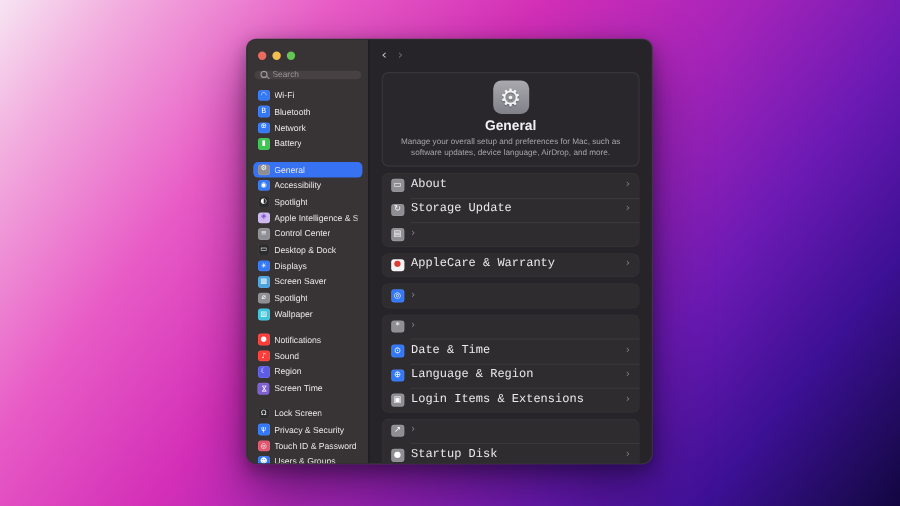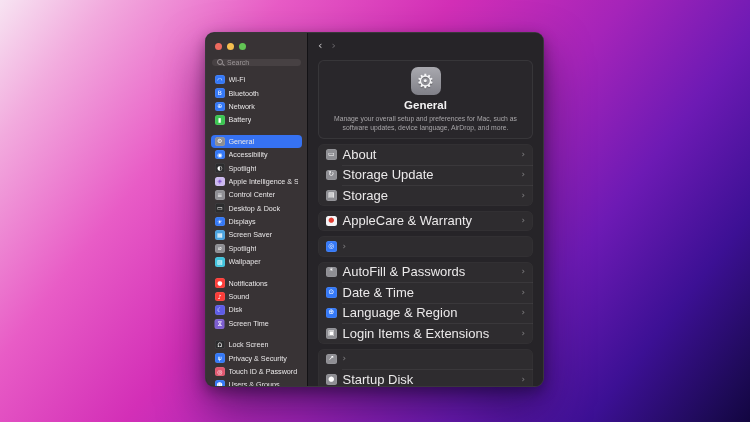--- a/index.html
+++ b/index.html
@@ -84,21 +84,21 @@
   .row + .row::before {
     content:""; position:absolute; left:16px; right:-8px; top:0; height:1px;
     background:rgba(255,255,255,.06);
   }
   .ricon {
     width:10.5px; height:10.5px; min-width:10.5px; border-radius:2.5px;
     display:flex; align-items:center; justify-content:center;
     font-family:"DejaVu Sans",sans-serif; font-size:7px; line-height:1; color:#fff;
     box-shadow:inset 0 0 0 .5px rgba(255,255,255,.12);
   }
-  .rlabel { font-size:13px; color:#ebe9ea; flex:1; white-space:nowrap; }
+  .rlabel { font-size:10px; color:#ebe9ea; flex:1; white-space:nowrap;font-family:Liberation Mono, monospace; }
   .rchev { font-size:9px; color:#868487; font-family:"DejaVu Sans",sans-serif; line-height:1; }
 </style>
 </head>
 <body>
 
 <div class="window">
 
   <div class="sidebar">
     <div class="traffic">
       <span class="dot" style="background: rgb(236, 106, 94);"></span>
@@ -174,21 +174,21 @@
           <div class="side-item">
             <span class="sicon" style="background: rgb(252, 61, 57);">●</span>
             <span class="slabel">Notifications</span>
           </div>
           <div class="side-item">
             <span class="sicon" style="background: rgb(252, 61, 57);">♪</span>
             <span class="slabel">Sound</span>
           </div>
           <div class="side-item">
             <span class="sicon" style="background: rgb(94, 92, 230);">☾</span>
-            <span class="slabel">Disk</span>
+            <span class="slabel">Region</span>
           </div>
           <div class="side-item">
             <span class="sicon" style="background: rgb(125, 95, 208); transform: rotate(90deg);">⋈</span>
             <span class="slabel">Screen Time</span>
           </div>
         </div>
         <div class="side-group">
           <div class="side-item">
             <span class="sicon" style="background: rgb(44, 44, 46);">Ω</span>
             <span class="slabel">Lock Screen</span>
@@ -227,41 +227,39 @@
               <span class="rlabel">About</span>
               <span class="rchev">›</span>
             </div>
             <div class="row">
               <span class="ricon" style="background: rgb(142, 142, 147);">↻</span>
               <span class="rlabel">Storage Update</span>
               <span class="rchev">›</span>
             </div>
             <div class="row">
               <span class="ricon" style="background: rgb(142, 142, 147);">▤</span>
-              <span class="rlabel">Storage</span>
               <span class="rchev">›</span>
             </div>
           </div>
           <div class="card">
             <div class="row">
               <span class="ricon" style="background: rgb(244, 244, 246); color: rgb(224, 60, 49);">●</span>
               <span class="rlabel">AppleCare &amp; Warranty</span>
               <span class="rchev">›</span>
             </div>
           </div>
           <div class="card">
             <div class="row">
               <span class="ricon" style="background: rgb(52, 120, 246);">◎</span>
               <span class="rchev">›</span>
             </div>
           </div>
           <div class="card">
             <div class="row">
               <span class="ricon" style="background: rgb(142, 142, 147);">*</span>
-              <span class="rlabel">AutoFill &amp; Passwords</span>
               <span class="rchev">›</span>
             </div>
             <div class="row">
               <span class="ricon" style="background: rgb(52, 120, 246);">⊙</span>
               <span class="rlabel">Date &amp; Time</span>
               <span class="rchev">›</span>
             </div>
             <div class="row">
               <span class="ricon" style="background: rgb(52, 120, 246);">⊕</span>
               <span class="rlabel">Language &amp; Region</span>

